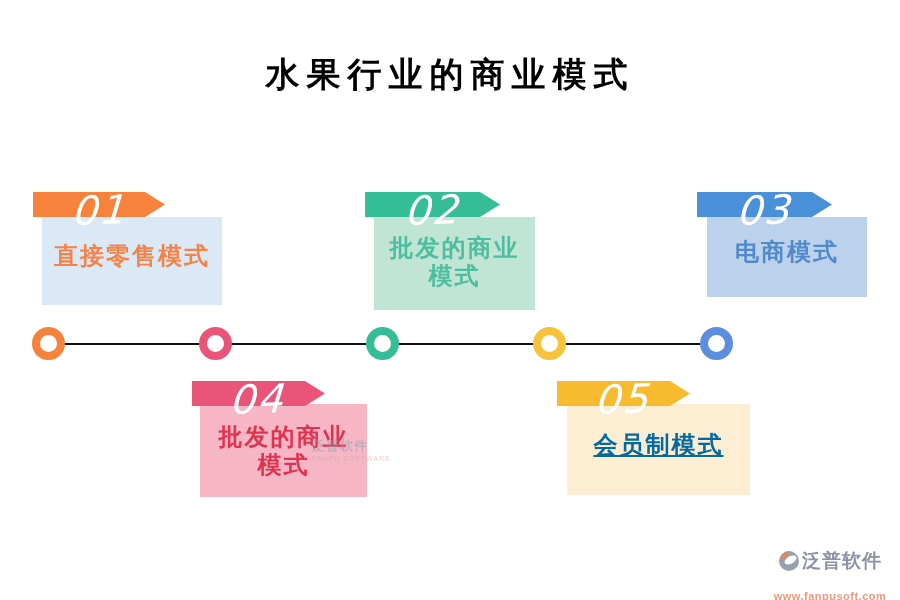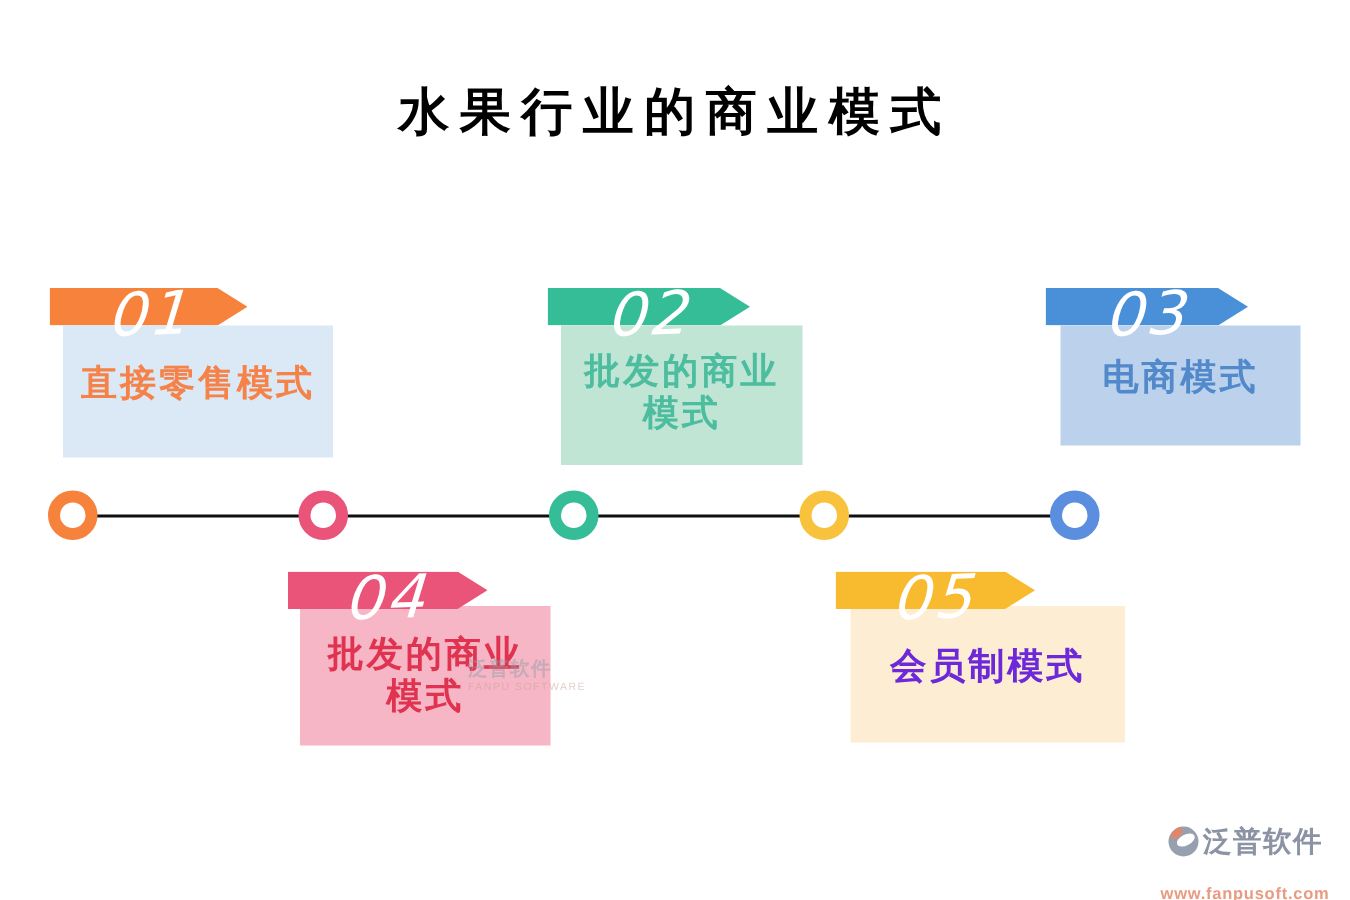--- a/index.html
+++ b/index.html
@@ -152,21 +152,21 @@
         <span>批发的商业</span>
         <span>模式</span>
       </div>
     </div>
   </div>
 
   <div class="item">
     <div class="banner banner-5" style="background-color: rgb(248, 186, 46);"></div>
     <div class="num num-5">05</div>
     <div class="box box-5" style="background-color: rgb(252, 237, 211);">
-      <div class="label" style="color: #6d28d9;">
+      <div class="label" style="color: #0369a1; text-decoration: underline;">
         <span>会员制模式</span>
       </div>
     </div>
   </div>
 
   <div class="tl-line" style="background-color: rgb(16, 16, 16);"></div>
   <div class="dot dot-1" style="border-color: rgb(246, 130, 60);"></div>
   <div class="dot dot-2" style="border-color: rgb(234, 84, 121);"></div>
   <div class="dot dot-3" style="border-color: rgb(53, 189, 151);"></div>
   <div class="dot dot-4" style="border-color: rgb(248, 194, 60);"></div>

